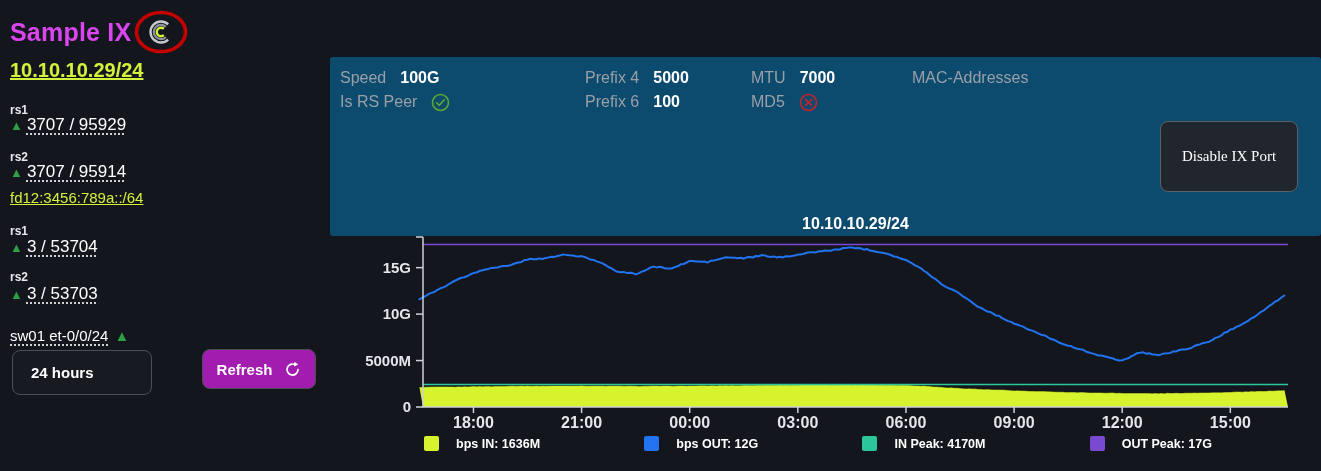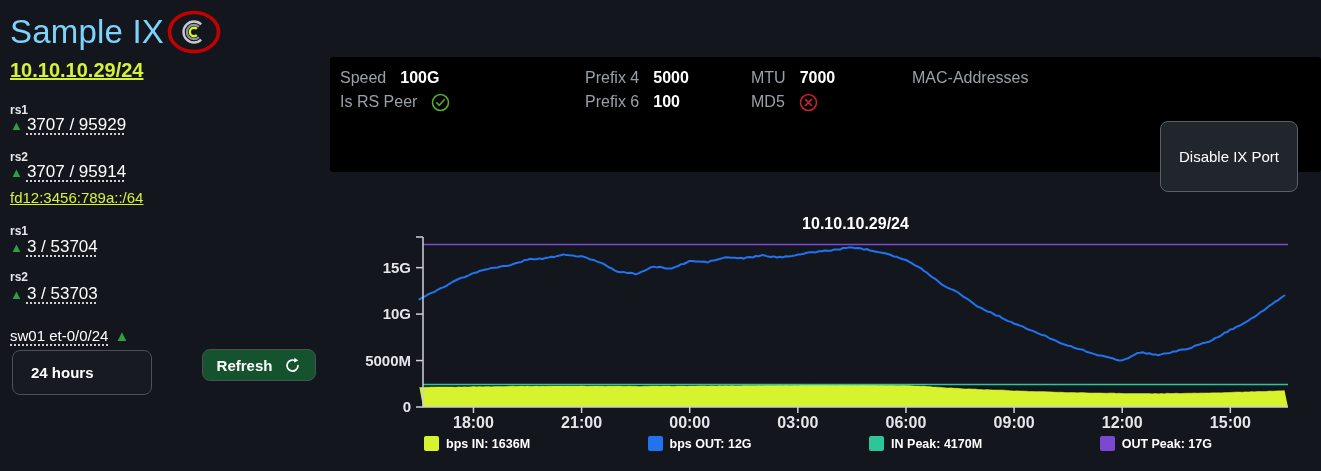--- a/index.html
+++ b/index.html
@@ -6,21 +6,21 @@
   html,body { background:#0e1117; }
   body { font-family:"Liberation Sans", sans-serif; }
   #app {
     position:relative; width:1321px; height:471px; overflow:hidden;
     background:#14161d; color:#fff;
   }
   .abs { position:absolute; }
 
   
   .title-row { left:10px; top:10px; display:flex; align-items:center; gap:3px; }
-  .page-title { font-size:33px; font-weight:400; color:#7dd3fc; letter-spacing:.2px; }
+  .page-title { font-size:25px; font-weight:700; color:#d946ef; letter-spacing:.2px; }
   .net-link { color:#d4f13c; text-decoration:underline; cursor:pointer; }
   .ipv4-link { left:10px; top:59px; font-size:20px; font-weight:600; }
   .ipv6-link { left:10px; top:189px; font-size:15px; font-weight:400; }
   .rs-label { left:10px; font-size:12px; font-weight:700; color:#e6e8ea; }
   .rs-value-row { left:10px; display:flex; align-items:center; gap:4px; }
   .rs-value-row .num {
     font-size:17px; color:#fff;
     text-decoration:underline dotted 2px rgba(255,255,255,.8);
     text-underline-offset:3px; cursor:pointer;
   }
@@ -31,50 +31,50 @@
     text-decoration:underline dotted 2px rgba(255,255,255,.8);
     text-underline-offset:3px; cursor:pointer;
   }
   .time-range {
     left:12px; top:350px; width:140px; height:45px;
     border:1px solid #4a4f58; border-radius:8px; background:#171a21;
     display:flex; align-items:center; padding-left:18px;
     font-size:15px; font-weight:700; cursor:pointer;
   }
   .refresh-btn {
-    left:202px; top:349px; width:114px; height:32px;
-    border:1px solid #4a4f58; border-radius:8px; background:#14532d;
+    left:202px; top:349px; width:114px; height:40px;
+    border:1px solid #4a4f58; border-radius:8px; background:#a21caf;
     display:flex; align-items:center; justify-content:center; gap:12px;
     font-size:15px; font-weight:600; color:#fff; cursor:pointer;
   }
 
   
-  .info-panel { left:330px; top:57px; width:991px; height:115px; background:#000000; border-radius:3px; }
+  .info-panel { left:330px; top:57px; width:991px; height:179px; background:#0c4a6e; border-radius:3px; }
   .fld { position:absolute; display:flex; align-items:center; gap:14px; height:20px; }
   .fld .lbl { color:#9aa0a8; font-size:16px; }
   .fld .val { color:#fff; font-size:16px; font-weight:700; }
   .panel-btn {
     position:absolute; border:1px solid #5a6068; border-radius:8px; background:#262a32;
     color:#fff; display:flex; align-items:center; justify-content:center;
     font-size:15px; cursor:pointer; text-align:center;
   }
   .edit-btn { left:888px; top:10px; width:80px; height:50px; gap:9px; }
-  .disable-btn { left:830px; top:64px; width:138px; height:71px; background:#21252c; line-height:1.55; padding:8px 14px; }
+  .disable-btn { left:830px; top:64px; width:138px; height:71px; background:#21252c; line-height:1.55; padding:8px 14px;font-family:Liberation Serif, serif; }
 
   
   #chart-svg { left:330px; top:205px; }
   #chart-svg text { font-family:"Liberation Sans", sans-serif; }
   .c-title { font-size:16px; font-weight:700; fill:#ffffff; }
   .c-ytick { font-size:15px; font-weight:700; fill:#e4e6e9; }
   .c-xtick { font-size:16px; font-weight:700; fill:#e4e6e9; }
   .legend-row {
     left:424px; top:436px; width:788px;
     display:flex; justify-content:space-between; align-items:center;
   }
-  .legend-item { display:flex; align-items:center; gap:7px; cursor:pointer; }
+  .legend-item { display:flex; align-items:center; gap:17px; cursor:pointer; }
   .legend-item .sq { width:15px; height:15px; border-radius:2px; display:inline-block; }
   .legend-item .txt { font-size:12.5px; font-weight:700; color:#fff; }
 </style>
 </head>
 <body>
 
 <div id="app">
 
   <div class="abs title-row">
     <span class="page-title">Sample IX</span>

